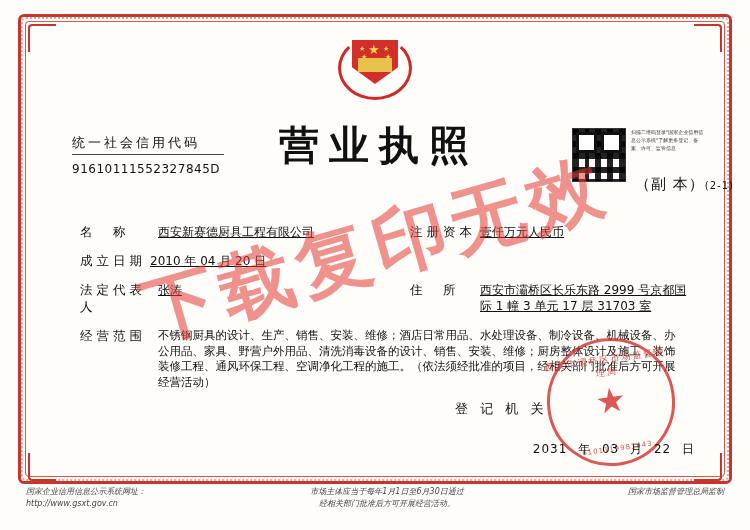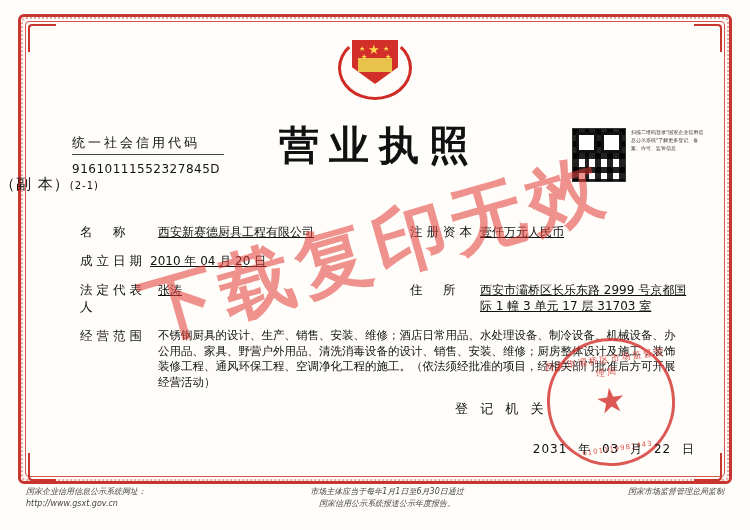--- a/index.html
+++ b/index.html
@@ -147,21 +147,21 @@
     font-weight: bold;
     font-size: 40px;
     letter-spacing: 10px;
     color: #111;
     padding-left: 8px;
   }
   .subtitle {
     position: absolute;
     left: 0; right: 16px;
     top: 175px;
-    text-align: left;
+    text-align: right;
     font-size: 15px;
     color: #111;
     letter-spacing: 1px;
   }
   .subtitle .sub-small { font-size: 10px; }
 
   
   .code-label {
     position: absolute;
     left: 72px; top: 134px;
@@ -391,20 +391,20 @@
 
   <div class="watermark">下载复印无效</div>
 
   <div class="footer">
     <div class="col left">
       <div>国家企业信用信息公示系统网址：</div>
       <div>http://www.gsxt.gov.cn</div>
     </div>
     <div class="col mid">
       <div>市场主体应当于每年1月1日至6月30日通过</div>
-      <div>国家信用公示系统报送公示年度报告。</div>
+      <div>经相关部门批准后方可开展经营活动。</div>
     </div>
     <div class="col right">
       <div>国家市场监督管理总局监制</div>
     </div>
   </div>
 
 </div>
 
 </body></html>

